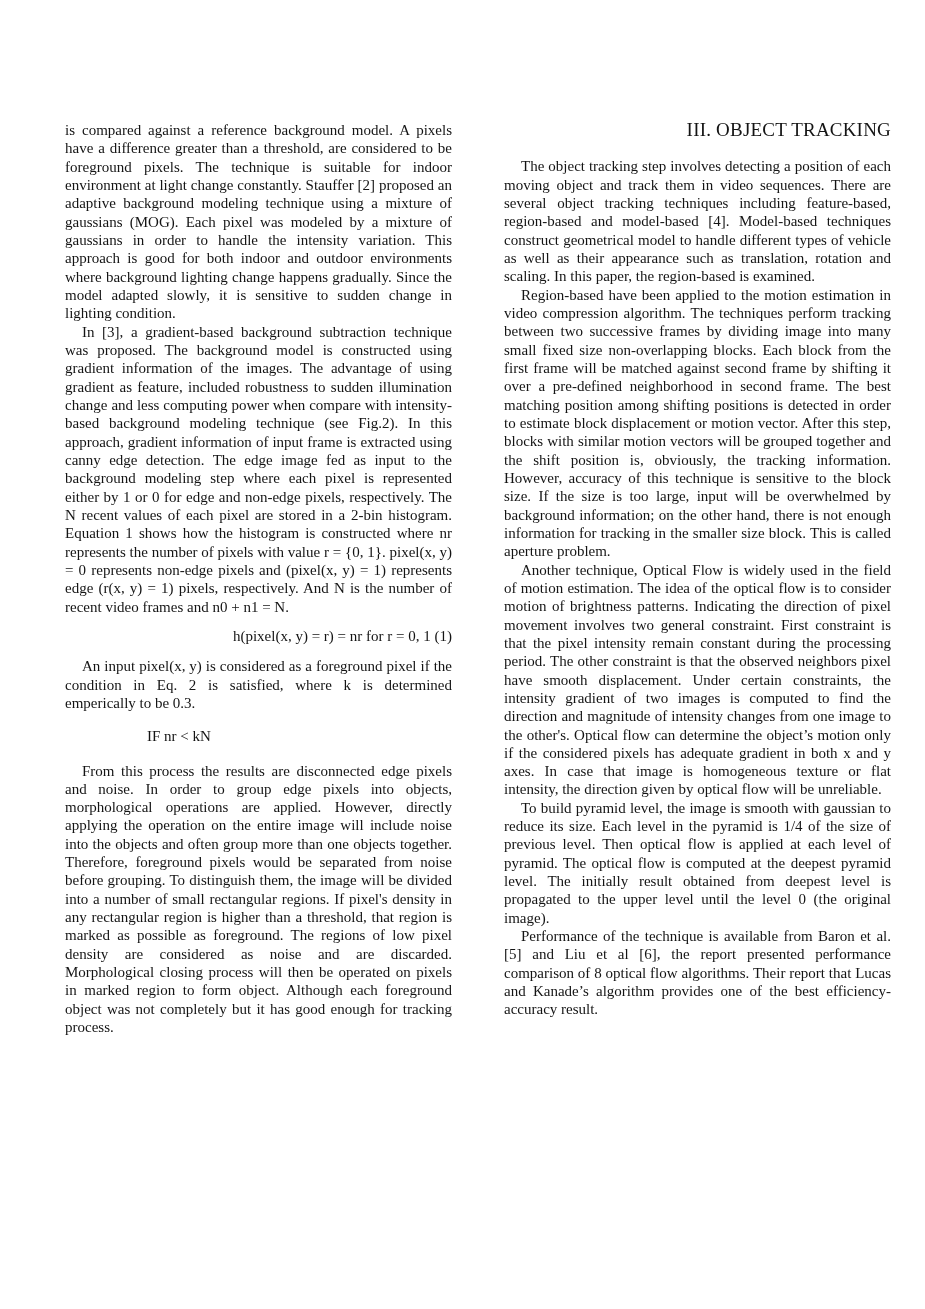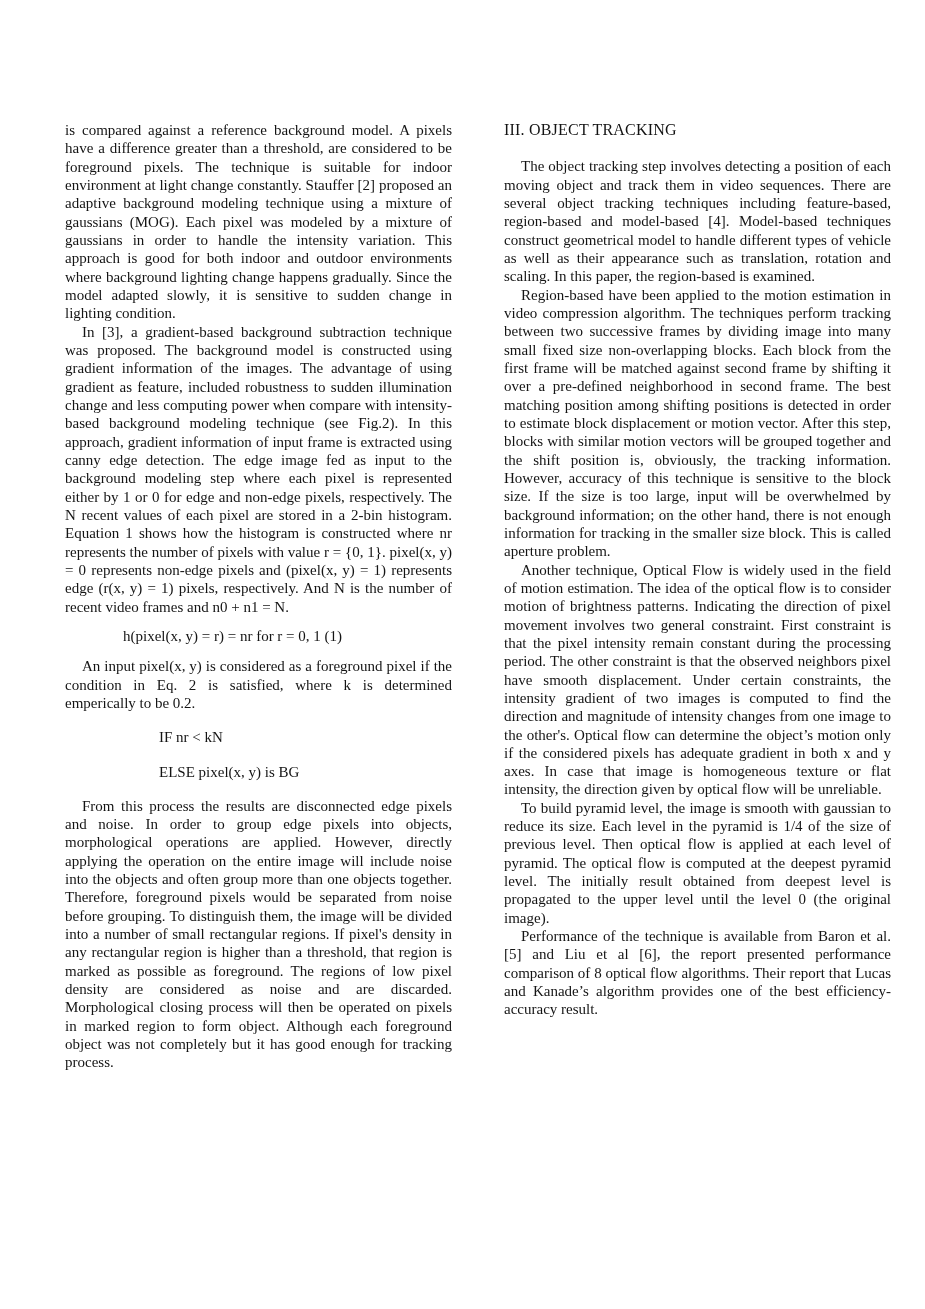--- a/index.html
+++ b/index.html
@@ -31,61 +31,60 @@
     text-align: justify;
   }
   .para {
     margin: 0;
     text-indent: 17px;
   }
   .para.no-indent {
     text-indent: 0;
   }
   .section-heading {
-    text-align: left;
+    text-align: right;
     text-indent: 0;
     margin: 0 0 18px 0;
-    font-size: 16px;
+    font-size: 19px;
     letter-spacing: 0.2px;
   }
   .equation {
     margin: 11px 0 12px 0;
     padding-left: 58px;
-    text-align: left;
+    text-align: right;
     text-indent: 0;
   }
   .code-block {
     margin: 15px 0 16px 0;
     padding-left: 78px;
     text-align: left;
   }
   .code-line {
-    margin: 16px;
+    margin: 4px;
     text-indent: 0;
     text-align: left;
   }
   .eq-label {
     display: inline-block;
     margin-left: 38px;
   }
 </style>
 </head>
 <body>
 
 <div class="page">
   <div class="content">
 
     <div class="col">
       <p class="para no-indent">is compared against a reference background model. A pixels have a difference greater than a threshold, are considered to be foreground pixels. The technique is suitable for indoor environment at light change constantly. Stauffer [2] proposed an adaptive background modeling technique using a mixture of gaussians (MOG). Each pixel was modeled by a mixture of gaussians in order to handle the intensity variation. This approach is good for both indoor and outdoor environments where background lighting change happens gradually. Since the model adapted slowly, it is sensitive to sudden change in lighting condition.</p>
       <p class="para">In [3], a gradient-based background subtraction technique was proposed. The background model is constructed using gradient information of the images. The advantage of using gradient as feature, included robustness to sudden illumination change and less computing power when compare with intensity-based background modeling technique (see Fig.2). In this approach, gradient information of input frame is extracted using canny edge detection.  The edge image fed as input to the background modeling step where each pixel is represented either by 1 or 0 for edge and non-edge pixels, respectively. The N recent values of each pixel are stored in a 2-bin histogram. Equation 1 shows how the histogram is constructed where nr represents the number of pixels with value r = {0, 1}. pixel(x, y) = 0 represents non-edge pixels and (pixel(x, y) = 1) represents edge (r(x, y) = 1) pixels, respectively. And N is the number of recent video frames and n0 + n1 = N.</p>
       <div class="equation">h(pixel(x, y) = r) = nr for r = 0, 1 (1)</div>
-      <p class="para">An input pixel(x, y) is considered as a foreground pixel if the condition in Eq. 2 is satisfied, where k is determined emperically to be 0.2.</p>
+      <p class="para">An input pixel(x, y) is considered as a foreground pixel if the condition in Eq. 2 is satisfied, where k is determined emperically to be 0.3.</p>
       <div class="code-block">
         <p class="code-line">IF nr &lt; kN</p>
-        <p class="code-line">ELSE pixel(x, y) is BG</p>
       </div>
       <p class="para">From this process the results are disconnected edge pixels and noise. In order to group edge pixels into objects, morphological operations are applied.  However, directly applying the operation on the entire image will include noise into the objects and often group more than one objects together. Therefore, foreground pixels would be separated from noise before grouping. To distinguish them, the image will be divided into a number of small rectangular regions.  If pixel's density in any rectangular region is higher than a threshold, that region is marked as possible as foreground. The regions of low pixel density are considered as noise and are discarded. Morphological closing process will then be operated on pixels in marked region to form object.  Although each foreground object was not completely but it has good enough for tracking process.</p>
     </div>
 
     <div class="col">
       <p class="section-heading">III. OBJECT TRACKING</p>
       <p class="para">The object tracking step involves detecting a position of each moving object and track them in video sequences. There are several object tracking techniques including feature-based, region-based and model-based [4]. Model-based techniques construct geometrical model to handle different types of vehicle as well as their appearance such as translation, rotation and scaling. In this paper, the region-based is examined.</p>
       <p class="para">Region-based have been applied to the motion estimation in video compression algorithm. The techniques perform tracking between two successive frames by dividing image into many small fixed size non-overlapping blocks. Each block from the first frame will be matched against second frame by shifting it over a pre-defined neighborhood in second frame. The best matching position among shifting positions is detected in order to estimate block displacement or motion vector. After this step, blocks with similar motion vectors will be grouped together and the shift position is, obviously, the tracking information. However, accuracy of this technique is sensitive to the block size. If the size is too large, input will be overwhelmed by background information; on the other hand, there is not enough information for tracking in the smaller size block.  This is called aperture problem.</p>
       <p class="para">Another technique, Optical Flow is widely used in the field of motion estimation. The idea of the optical flow is to consider motion of brightness patterns. Indicating the direction of pixel movement involves two general constraint. First constraint is that the pixel intensity remain constant during the processing period. The other constraint is that the observed neighbors pixel have smooth displacement. Under certain constraints, the intensity gradient of two images is computed to find the direction and magnitude of intensity changes from one image to the other's. Optical flow can determine the object’s motion only if the considered pixels has adequate gradient in both x and y axes. In case that image is homogeneous texture or flat intensity, the direction given by optical flow will be unreliable.</p>
       <p class="para">To build pyramid level, the image is smooth with gaussian to reduce its size. Each level in the pyramid is 1/4 of the size of previous level. Then optical flow is applied at each level of pyramid. The optical flow is computed at the deepest pyramid level. The initially result obtained from deepest level is propagated to the upper level until the level 0 (the original image).</p>

